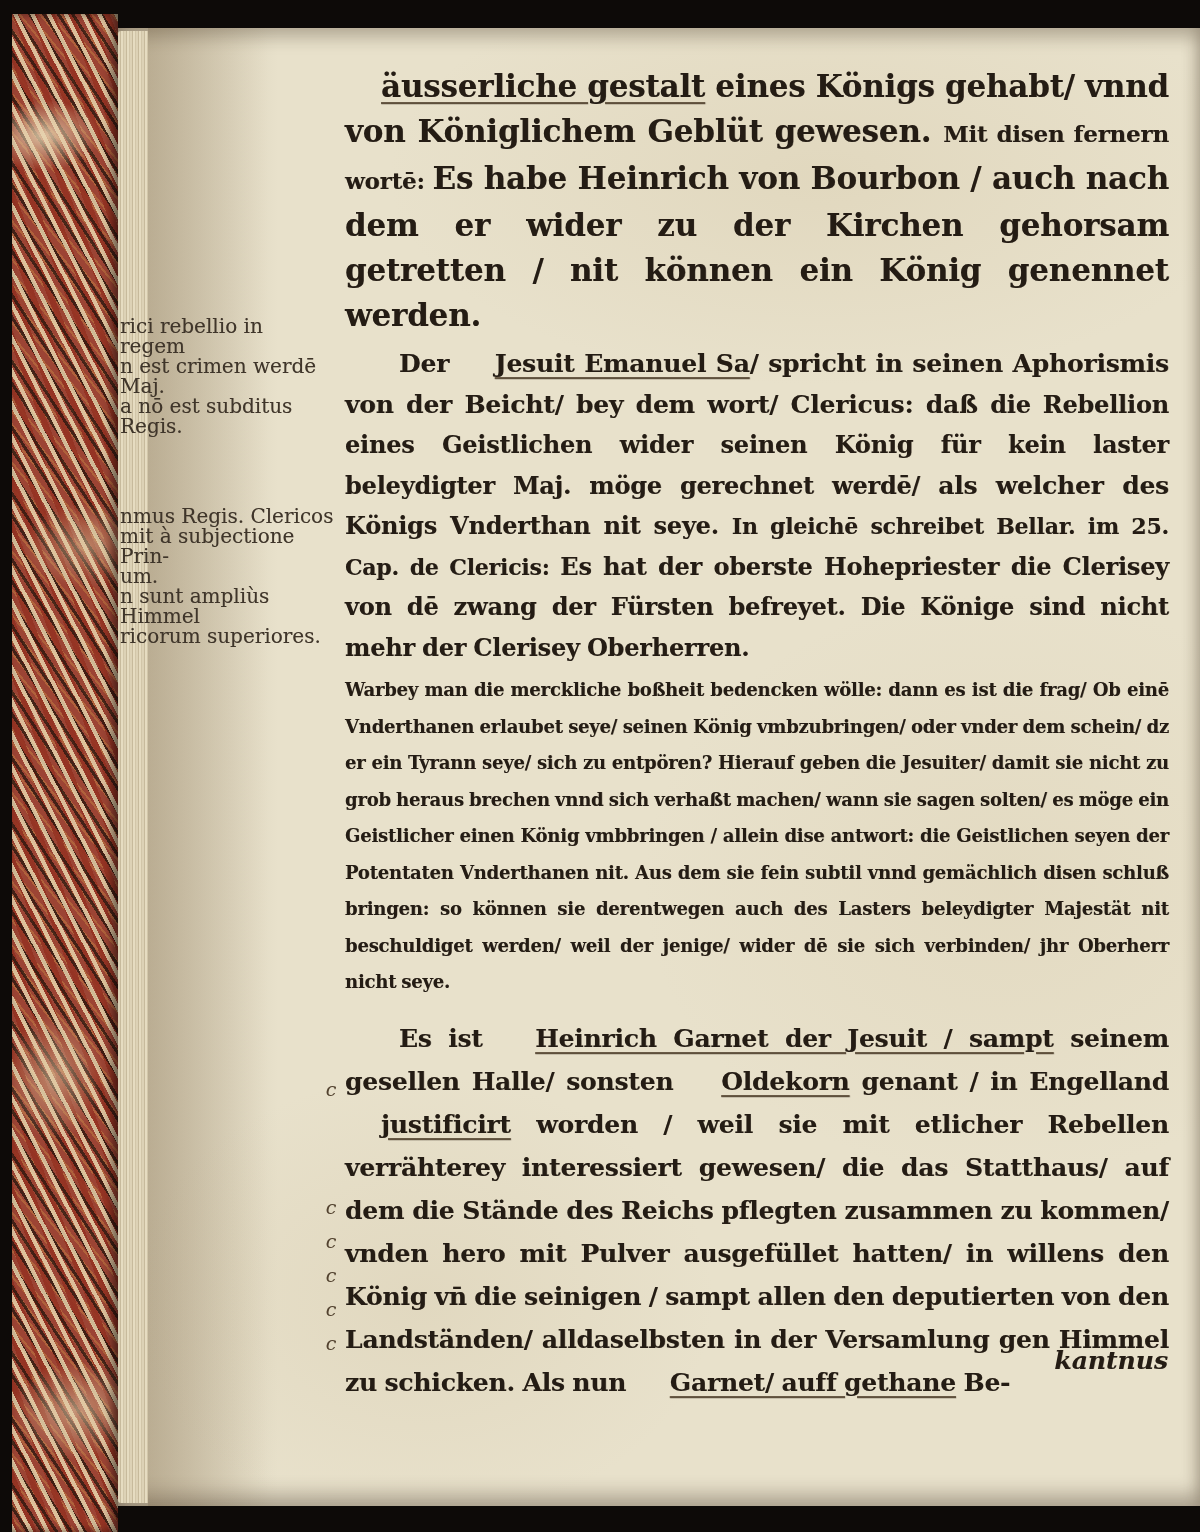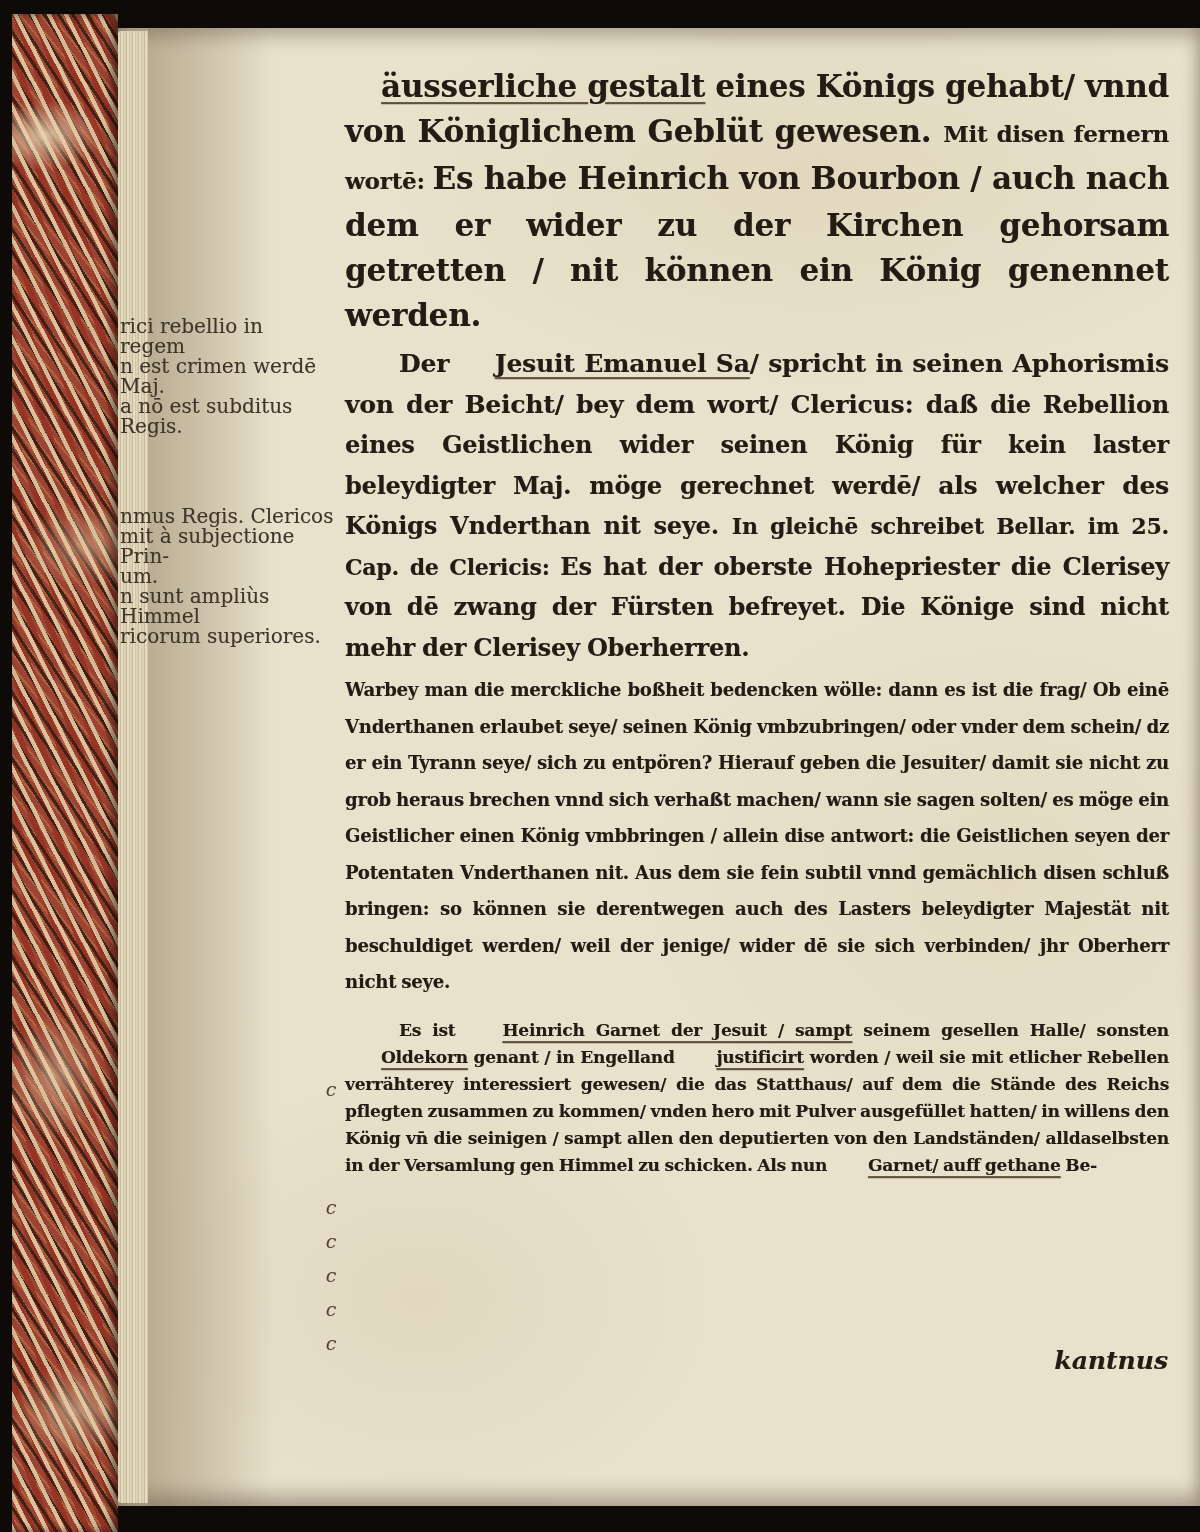--- a/index.html
+++ b/index.html
@@ -47,21 +47,21 @@
   
   .textblock{
     position:absolute;left:227px;top:36px;width:824px;
     color:#241c14;text-align:justify;
     text-shadow:0.3px 0.4px 0.6px rgba(42,32,22,.45);
   }
   .para{margin:0;font-weight:bold;letter-spacing:-.2px;word-spacing:-1px;}
   .p1{font-size:31px;line-height:45px;margin-bottom:6px;}
   .p2{font-size:25px;line-height:40.5px;text-indent:54px;}
   .p3{font-size:18px;line-height:36.5px;margin-top:4px;}
-  .p4{font-size:17px;line-height:27px;margin-top:16px;text-indent:54px;}
+  .p4{font-size:25px;line-height:43px;margin-top:16px;text-indent:54px;}
   .p1 .lg{font-size:31px;}
   .p2 .lg,.p3 .lg,.p4 .lg{font-size:24px;}
   .p1 .sm{font-size:23px;}
   .p2 .sm,.p3 .sm,.p4 .sm{font-size:22px;}
   .u{
     text-decoration:underline;
     text-decoration-thickness:2px;
     text-decoration-color:rgba(72,56,34,.7);
     text-underline-offset:5px;
     margin-left:36px;

